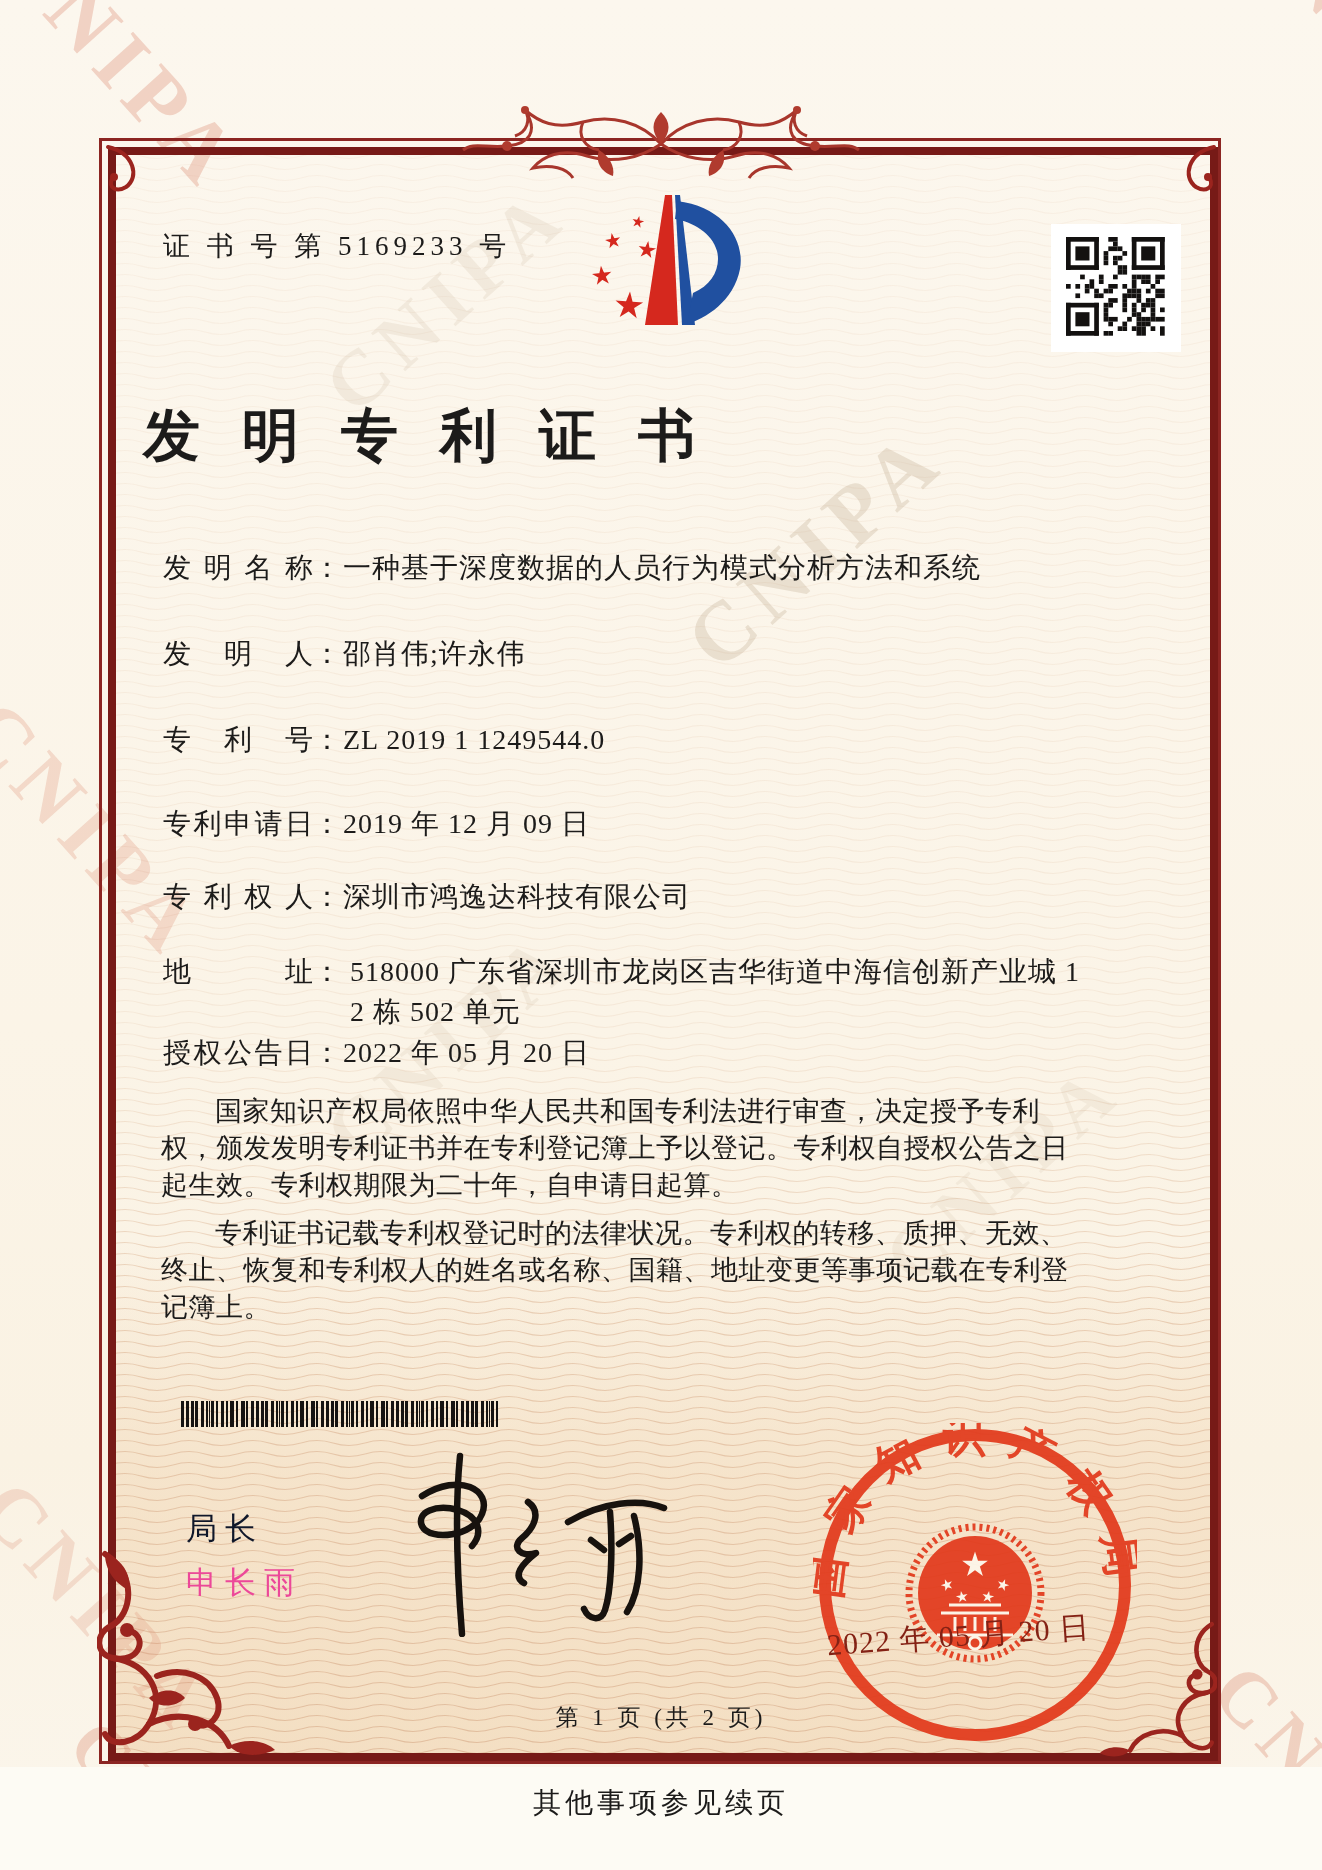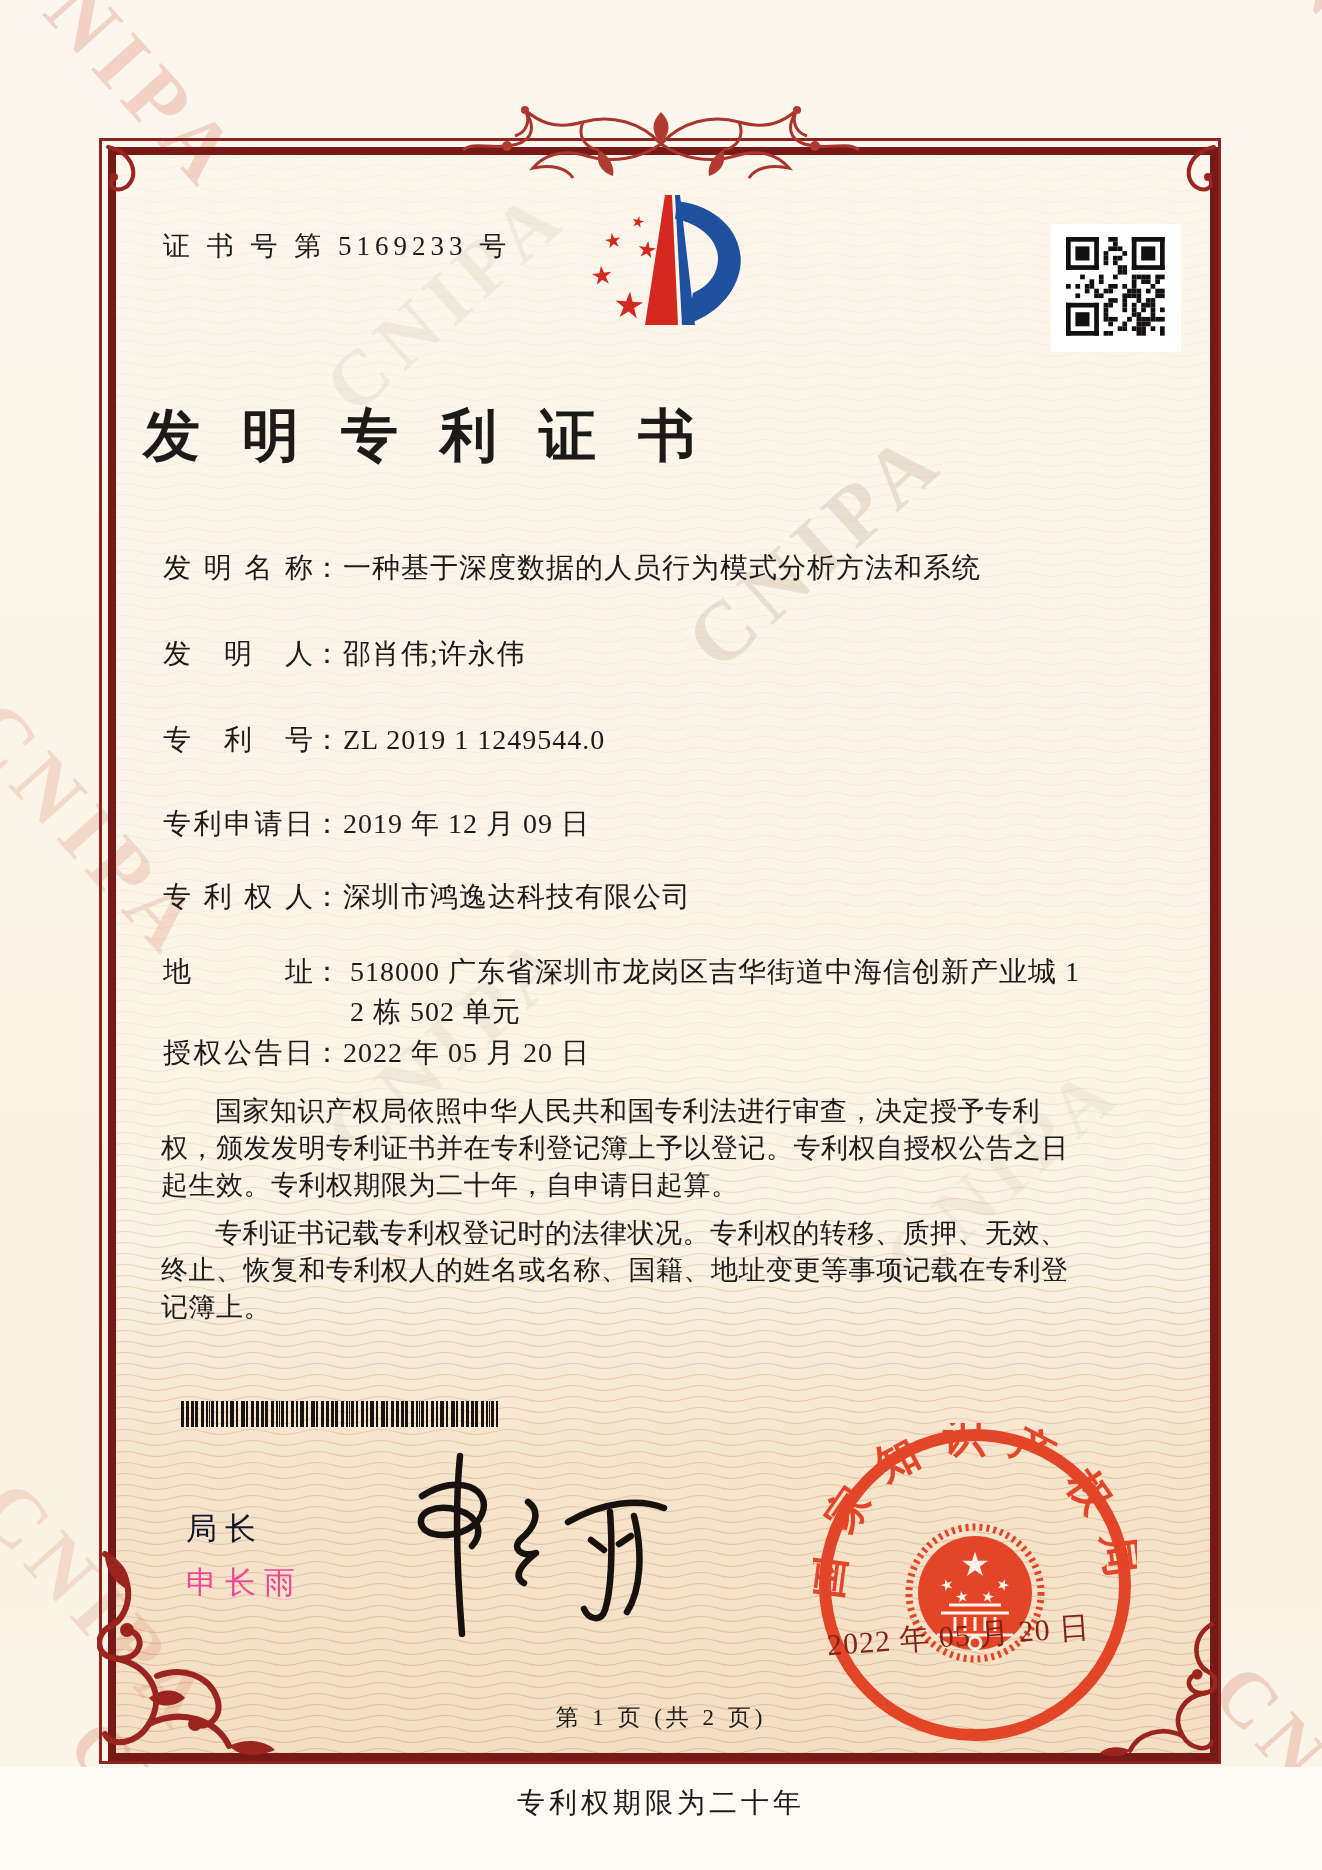--- a/index.html
+++ b/index.html
@@ -380,13 +380,13 @@
       <path d="M-26,12 L26,12"></path>
       <path d="M-20,24 L-20,38 M-10,24 L-10,38 M0,24 L0,38 M10,24 L10,38 M20,24 L20,38"></path>
       <path d="M-38,42 L38,42"></path>
       <circle cx="0" cy="50" r="6"></circle>
     </g>
   </g>
   <text x="14" y="222" transform="rotate(-4 160 216)" font-size="30" letter-spacing="1" fill="#7c1408" font-family="Liberation Serif, DejaVu Serif, serif">2022 年 05 月 20 日</text>
 </svg>
 
 <div class="abs page-no">第 1 页 (共 2 页)</div>
-<div class="abs bottom-note">专利权期限为二十年</div>
+<div class="abs bottom-note">其他事项参见续页</div>
 
 </body></html>

